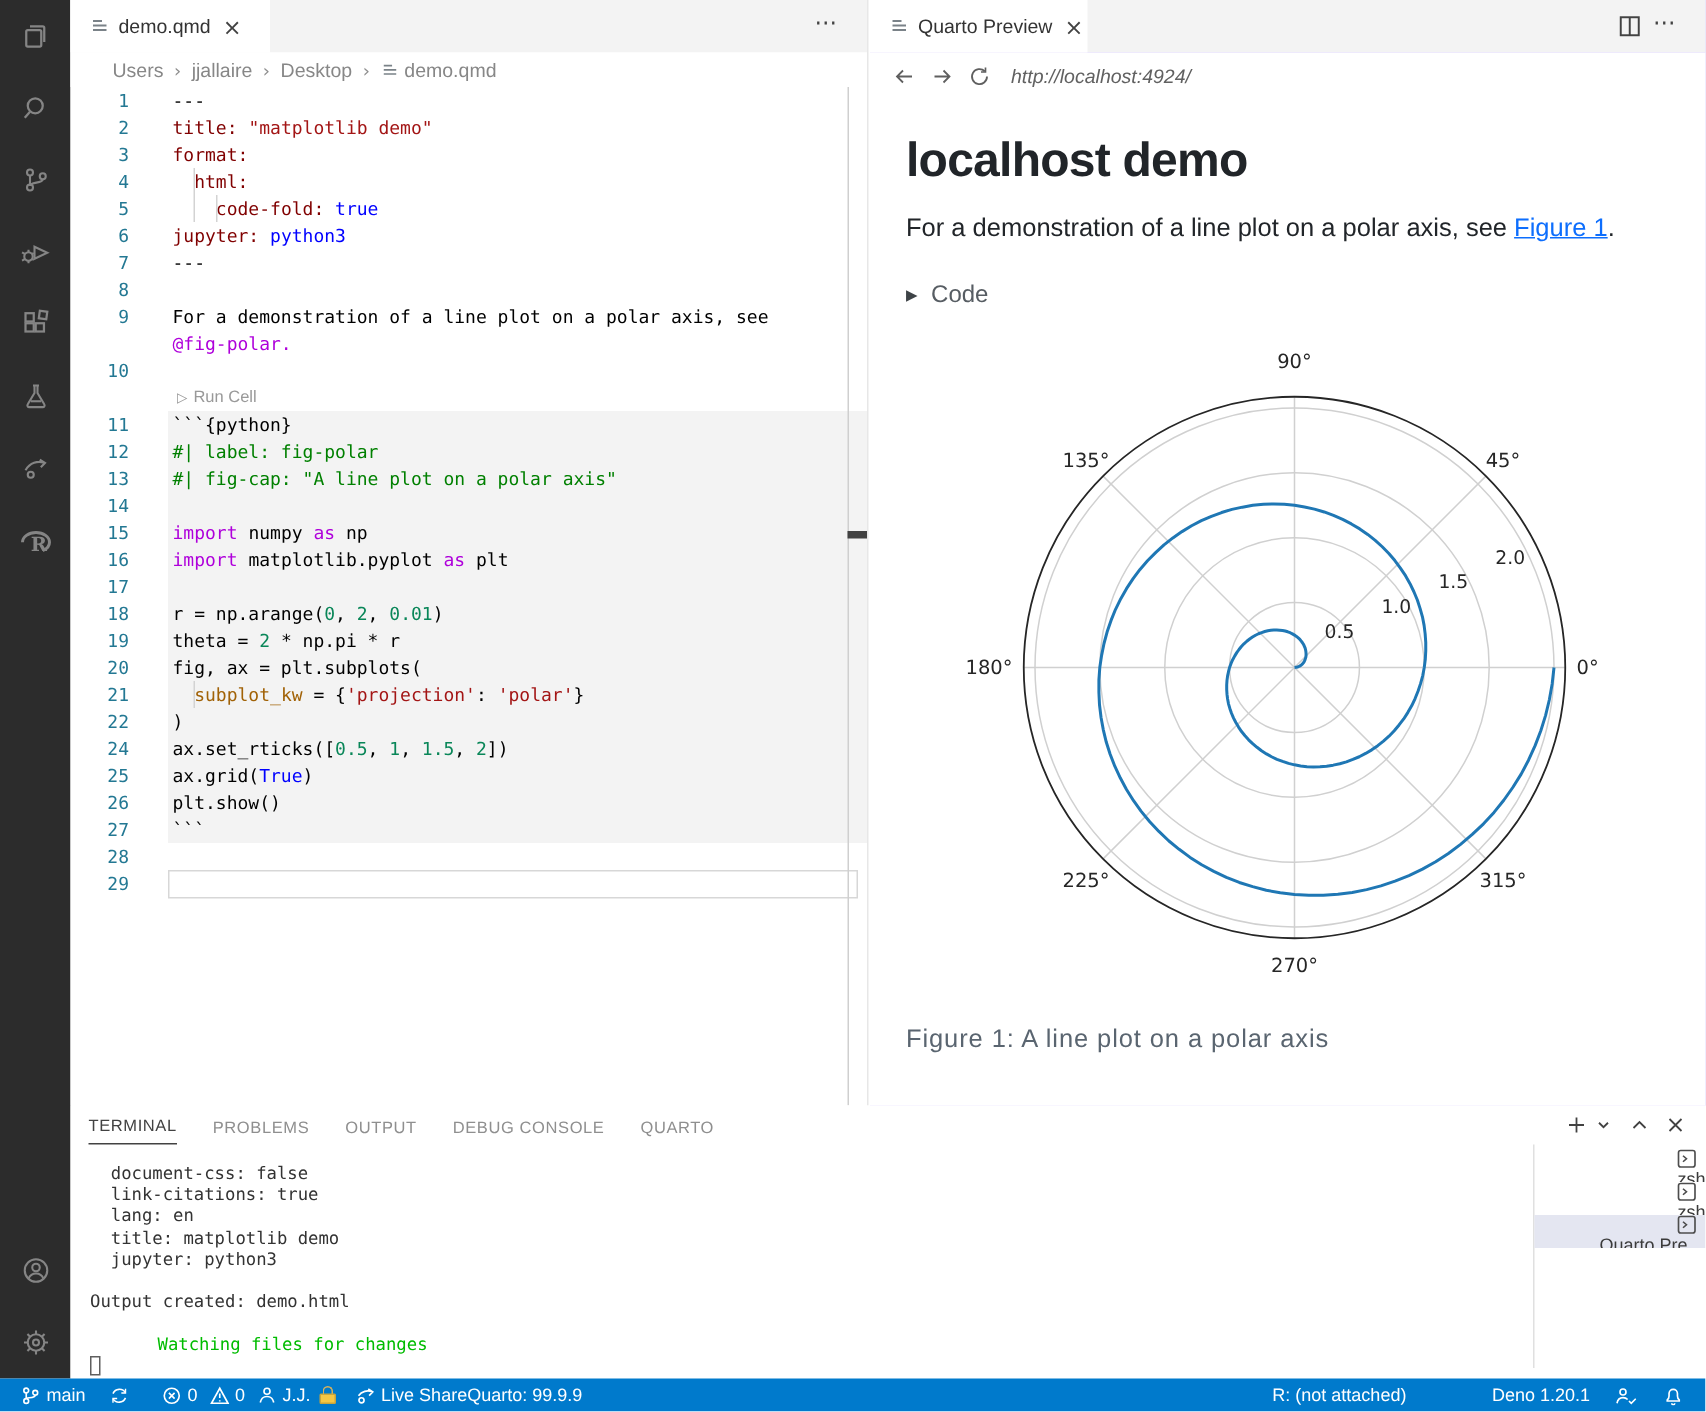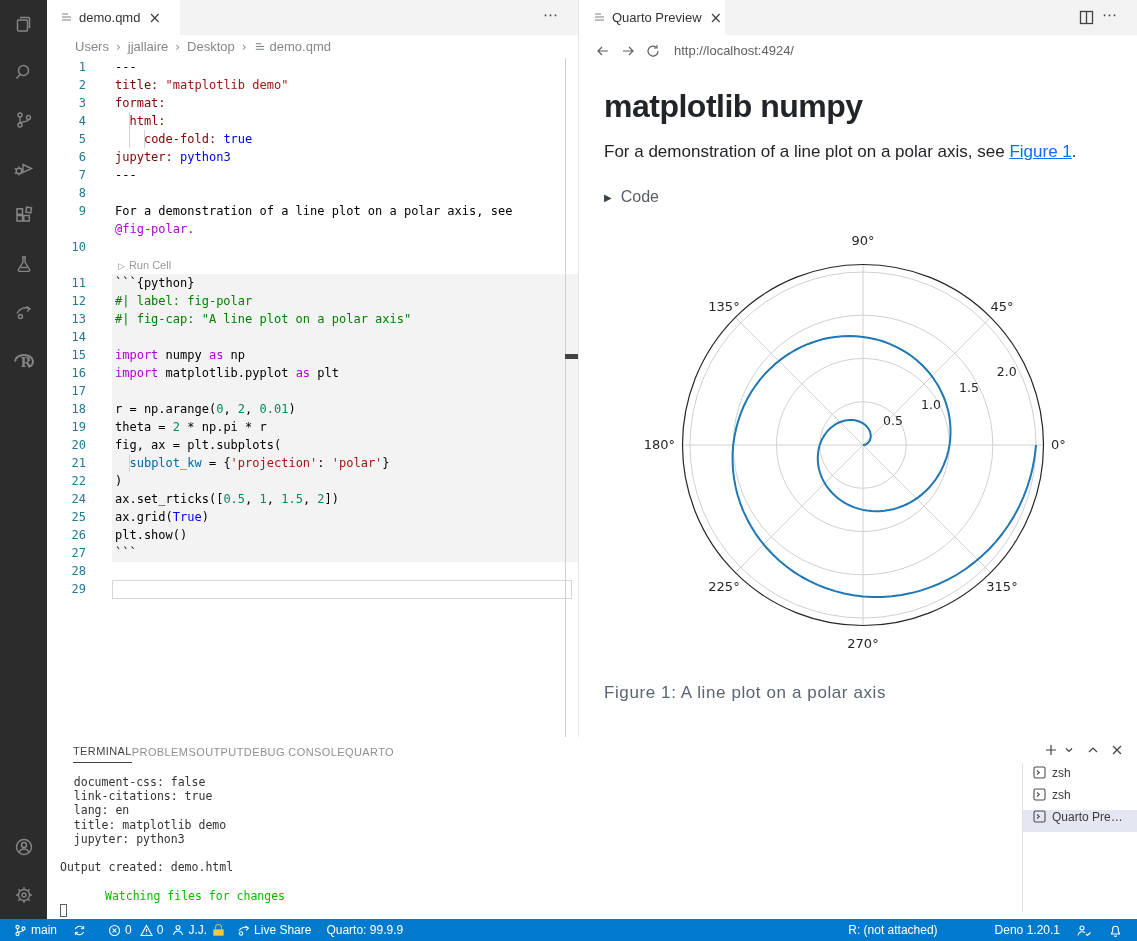--- a/index.html
+++ b/index.html
@@ -26,66 +26,66 @@
 .code-area { position:absolute; left:0; top:58px; right:0; bottom:0; overflow:hidden; }
 .code-row { position:relative; height:18px; display:flex; font:12px/18px "DejaVu Sans Mono",monospace; }
 .code-row.cell::before { content:""; position:absolute; left:65px; right:0; top:0; bottom:0; background:#f3f3f3; }
 .ln { position:relative; width:39px; text-align:right; color:#237893; flex:none; font-size:12px; z-index:1; }
 .code { position:relative; flex:none; padding-left:29px; white-space:pre; color:#000; z-index:1; }
 .guide { position:absolute; top:0; width:1px; height:18px; background:#d3d3d3; z-index:1; }
 .lens-row { position:relative; height:18px; font:11px/18px "Liberation Sans",sans-serif; color:#999999; padding-left:71px; }
 .lens-row .play { font-size:9px; margin-right:4px; font-family:"DejaVu Sans",sans-serif; }
 .curline::after { content:""; position:absolute; left:65px; right:6px; top:0; height:17px; border:1px solid #d7d7d7; }
 .tk-k{color:#800000} .tk-s{color:#a31515} .tk-kw{color:#af00db} .tk-n{color:#098658}
-.tk-c{color:#0000ff} .tk-v{color:#0369a1} .tk-cm{color:#008000} .tk-rf{color:#af00db}
+.tk-c{color:#0000ff} .tk-v{color:#a16207} .tk-cm{color:#008000} .tk-rf{color:#af00db}
 .ov-line { position:absolute; left:518px; top:0; bottom:0; width:1px; background:#cfcfcf; }
 .ov-dash { position:absolute; left:518px; top:296px; width:13px; height:5px; background:#424242; }
 .divider { position:absolute; left:578px; top:0; width:1px; height:737px; background:#e7e7e7; }
 
 
 .editor-right { position:absolute; left:580px; top:0; width:625px; height:737px; background:#c4b5fd; }
 .urlbar { position:absolute; left:0; top:35px; right:0; height:31px; background:#ffffff; display:flex; align-items:center; }
 .urlbar .nav-ico { margin-left:14px; display:flex; }
-.url-text { font-size:13px; color:#616161; margin-left:14px; }
+.url-text { font-size:13px; color:#616161; margin-left:14px;font-style:italic; }
 .ext-ico { position:absolute; right:18px; top:7px; }
 .webview { position:absolute; left:0; top:66px; right:0; bottom:0; background:#ffffff; }
 .pv-title { position:absolute; left:24px; top:22px; font-size:32px; font-weight:600; color:#212529; letter-spacing:-0.5px; }
 .pv-para { position:absolute; left:24px; top:76px; font-size:17px; color:#212529; }
 .pv-para a { color:#0d6efd; text-decoration:underline; }
 .pv-code { position:absolute; left:24px; top:122px; font-size:16px; color:#575d63; display:flex; align-items:center; }
 .pv-code .tri { font-size:10px; margin-right:9px; color:#3e4347; font-family:"DejaVu Sans",sans-serif; }
 .pv-fig { position:absolute; left:0px; top:159px; }
 .pv-caption { position:absolute; left:24px; top:617px; font-size:17px; letter-spacing:0.6px; color:#5a6570; }
 
 
 .panel { position:absolute; left:47px; top:737px; width:1090px; height:182px; background:#ffffff; }
-.panel-tabs { position:absolute; left:26px; top:0; height:28px; display:flex; align-items:center;text-align:right; }
+.panel-tabs { position:absolute; left:12px; top:0; height:28px; display:flex; gap:24px; align-items:center;text-align:right; }
 .panel-tab { font-size:11px; letter-spacing:0.4px; color:#8f8f8f; padding:6px 0 5px; }
 .panel-tab.active { color:#424242; border-bottom:1px solid #424242; }
 .panel-icons { position:absolute; right:12px; top:5px; display:flex; align-items:center; gap:8px; color:#424242; }
 .panel-icons .pi { width:16px; height:16px; display:flex; align-items:center; justify-content:center; }
 .term-body { position:absolute; left:13px; top:38px; }
 .term-line { font:11.5px/14.2px "DejaVu Sans Mono",monospace; color:#333333; white-space:pre; }
 .term-line.green { color:#00bc00;margin-left:45px; }
 .term-cursor { width:7px; height:13px; border:1px solid #5f5f5f; margin-top:1px; }
 .term-list-border { position:absolute; left:975px; top:26px; bottom:7px; width:1px; background:#e0e0e0; }
 .term-list { position:absolute; left:976px; top:29px; right:0; }
-.term-item { height:22px; display:flex; align-items:flex-start; padding-left:10px; font-size:12px; color:#3b3b3b; }
+.term-item { height:22px; display:flex; align-items:flex-end; padding-left:10px; font-size:12px; color:#3b3b3b;flex-direction:column; }
 .term-item.selected { background:#e4e6f1; }
 .term-item svg { margin-right:6px; flex:none; }
 .term-item .lbl { white-space:nowrap; overflow:hidden; }
 
 
 .status-bar { position:absolute; left:0; top:919px; width:1137px; height:22px; background:#007acc; color:#ffffff; display:flex; align-items:center; font-size:12px; }
 .sb-left { display:flex; align-items:center; margin-left:14px; }
 .sb-left > .sb-item:nth-child(1) { margin-right:16px; }
 .sb-left > .sb-item:nth-child(2) { margin-right:22px; }
 .sb-left > .sb-item:nth-child(3) { margin-right:9px; }
 .sb-left > .sb-item:nth-child(4) { margin-right:13px; }
-.sb-left > .sb-item:nth-child(5) { margin-right:15px; }
+.sb-left > .sb-item:nth-child(5) { }
 .sb-right { position:absolute; right:15px; display:flex; align-items:center;justify-content:flex-end; }
 .sb-right .gap-lg { margin-right:57px; }
 .sb-right .gap-md { margin-right:17px; }
 .sb-right .gap-sm { margin-right:18px; }
 .sb-item { display:flex; align-items:center; gap:4px; }
 .sb-item svg { display:block; }
 .lock { position:relative; width:11px; height:12px; margin-left:2px; }
 .lock .shackle { position:absolute; left:2px; top:0; width:7px; height:7px; border:1.5px solid #d8b25c; border-bottom:none; border-radius:4px 4px 0 0; }
 .lock .body { position:absolute; left:0; top:5px; width:11px; height:7px; background:#f5c744; border-radius:1px; border:1px solid #caa53a; }
 </style>
@@ -371,21 +371,21 @@
       </span>
       <span class="url-text">http://localhost:4924/</span>
       <span class="ext-ico">
         <svg width="16" height="16" viewBox="0 0 16 16" fill="none" stroke="#5f5f5f" stroke-width="1.2">
             <path d="M7 3H3v10h10V9"></path>
             <path d="M9 2h5v5M14 2L8 8"></path>
           </svg>
       </span>
     </div>
     <div class="webview">
-      <div class="pv-title">matplotlib numpy</div>
+      <div class="pv-title">localhost demo</div>
       <div class="pv-para"><span>For a demonstration of a line plot on a polar axis, see </span><a href="#">Figure 1</a><span>.</span></div>
       <div class="pv-code">
           <span class="tri">▶</span>
           <span>Code</span>
         </div>
       <svg class="pv-fig" id="polar-plot" width="557" height="450">
           <circle cx="283" cy="220" r="43.3" fill="none" stroke="#d0d0d0" stroke-width="1"></circle>
           <circle cx="283" cy="220" r="86.5" fill="none" stroke="#d0d0d0" stroke-width="1"></circle>
           <circle cx="283" cy="220" r="129.8" fill="none" stroke="#d0d0d0" stroke-width="1"></circle>
           <circle cx="283" cy="220" r="173.0" fill="none" stroke="#d0d0d0" stroke-width="1"></circle>

